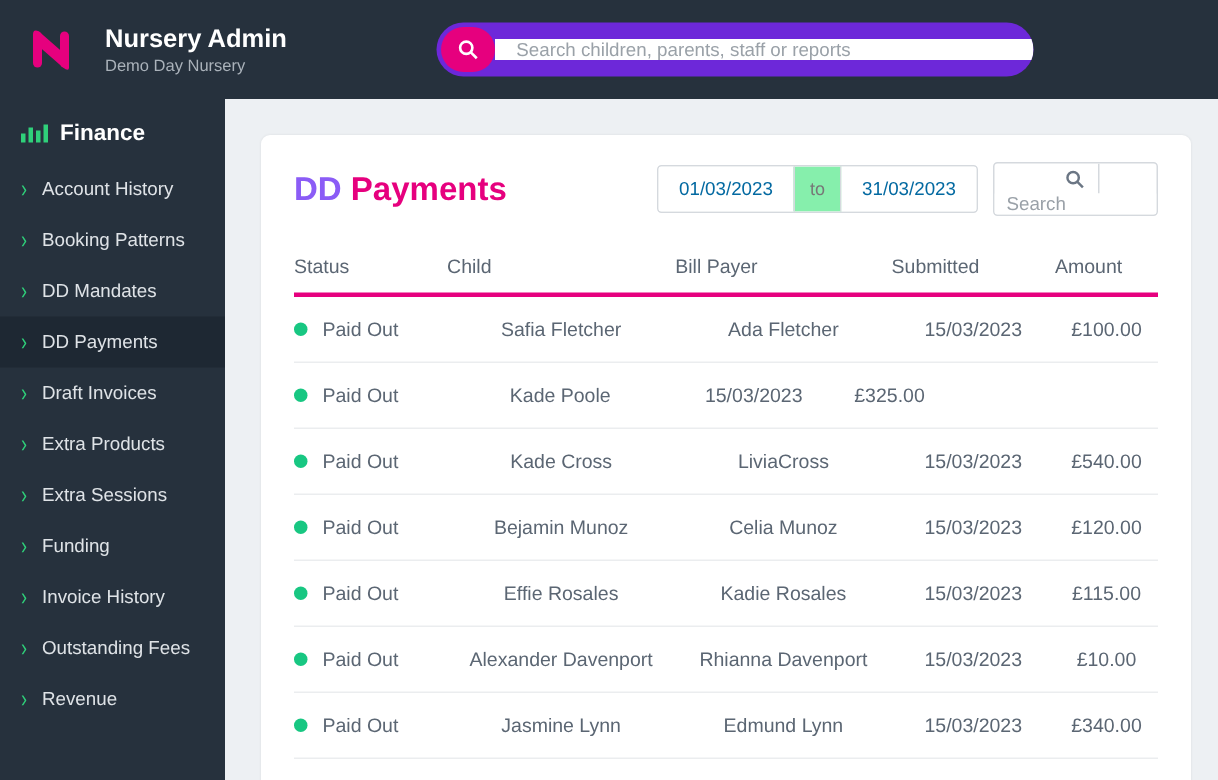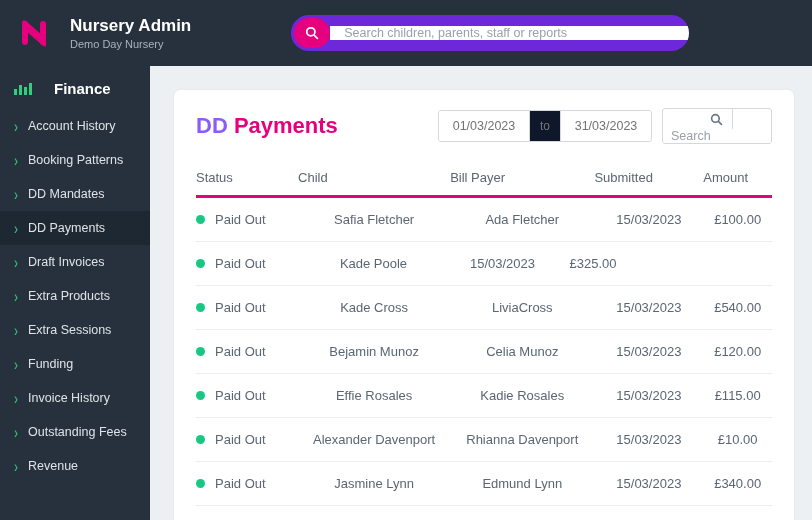--- a/index.html
+++ b/index.html
@@ -13,41 +13,41 @@
   .brand-title { font-size: 17px; font-weight: 700; }
   .brand-sub { font-size: 11px; color: #aab2ba; margin-top: 2px; }
   .search-wrap { margin-left: 100px; display: flex; align-items: center; background: #6d28d9; border-radius: 22px; height: 36px; width: 398px; overflow: hidden; }
   .search-btn { width: 36px; height: 30px; background: #e6007e; border-radius: 18px; margin-left: 3px; display: flex; align-items: center; justify-content: center; color: #fff; }
   .search-input { flex: 1; border: none; outline: none; font-size: 12.5px; padding: 0 14px; color: #555; }
   .search-input::placeholder { color: #9aa1a8; }
 
   
   .body { flex: 1; display: flex; min-height: 0; }
   .sidebar { width: 150px; background: #26313d; color: #e6e8ea; display: flex; flex-direction: column; }
-  .sidebar-head { display: flex; align-items: center; gap: 22px; padding: 14px 12px 12px 14px; font-weight: 700; font-size: 15px; color: #fff; }
+  .sidebar-head { display: flex; align-items: center; gap: 8px; padding: 14px 12px 12px 14px; font-weight: 700; font-size: 15px; color: #fff; }
   .bar-icon { display: inline-flex; gap: 2px; align-items: flex-end; }
   .bar-icon span { width: 3px; background: #2fd07a; display: inline-block; }
   .bar-icon span:nth-child(1){height:6px;}
   .bar-icon span:nth-child(2){height:10px;}
   .bar-icon span:nth-child(3){height:8px;}
   .bar-icon span:nth-child(4){height:12px;}
   .nav-item { display: flex; align-items: center; gap: 10px; padding: 10px 10px 10px 14px; font-size: 12.5px; color: #dfe3e7; cursor: pointer; }
   .nav-item.active { background: #1e2833; }
   .chev { color: #2fd07a; font-size: 12px; display:inline-block; transform: scaleY(1.4); }
 
   
   .main { flex: 1; padding: 24px 18px 0 24px; overflow: hidden; }
   .card { background: #fff; border-radius: 6px; padding: 18px 22px; box-shadow: 0 0 2px rgba(0,0,0,0.08); height: 460px; }
   .card-head { display: flex; align-items: center; }
   .title { font-size: 22px; font-weight: 700; }
   .title .t1 { color: #8b5cf6; }
   .title .t2 { color: #e6007e; }
   .date-group { margin-left: auto; display: flex; align-items: center; border: 1px solid #d5d9de; border-radius: 3px; overflow: hidden; height: 32px; }
-  .date-input { border: none; outline: none; width: 90px; text-align: center; font-size: 12.5px; color: #737373; height: 100%; }
-  .to-lbl { background: #0f172a; font-size: 12px; color: #777; padding: 0 10px; height: 100%; display: flex; align-items: center; border-left: 1px solid #d5d9de; border-right: 1px solid #d5d9de; }
+  .date-input { border: none; outline: none; width: 90px; text-align: center; font-size: 12.5px; color: #0369a1; height: 100%; }
+  .to-lbl { background: #86efac; font-size: 12px; color: #777; padding: 0 10px; height: 100%; display: flex; align-items: center; border-left: 1px solid #d5d9de; border-right: 1px solid #d5d9de; }
   .table-search { margin-left: 10px; display: flex; align-items: center; border: 1px solid #d5d9de; border-radius: 3px; height: 36px; overflow: hidden; flex-direction: column; }
   .ts-btn { width: 32px; height: 100%; display: flex; align-items: center; justify-content: center; color: #6b7684; border-right: 1px solid #d5d9de; }
   .ts-input { border: none; outline: none; width: 108px; padding: 0 8px; font-size: 12.5px; color: #555; }
   .ts-input::placeholder { color: #9aa1a8; }
 
   
   .thead { display: flex; margin-top: 26px; border-bottom: 3px solid #e6007e; padding-bottom: 10px; font-size: 13px; font-weight: 400; color: #5b6673; }
   .trow { display: flex; border-bottom: 1px solid #ebedef; padding: 14px 0; font-size: 13px; color: #5b6673; align-items: center; text-align: center; }
   .c-status { width: 104px; display: flex; align-items: center; gap: 10px; }
   .c-child { width: 155px; }

